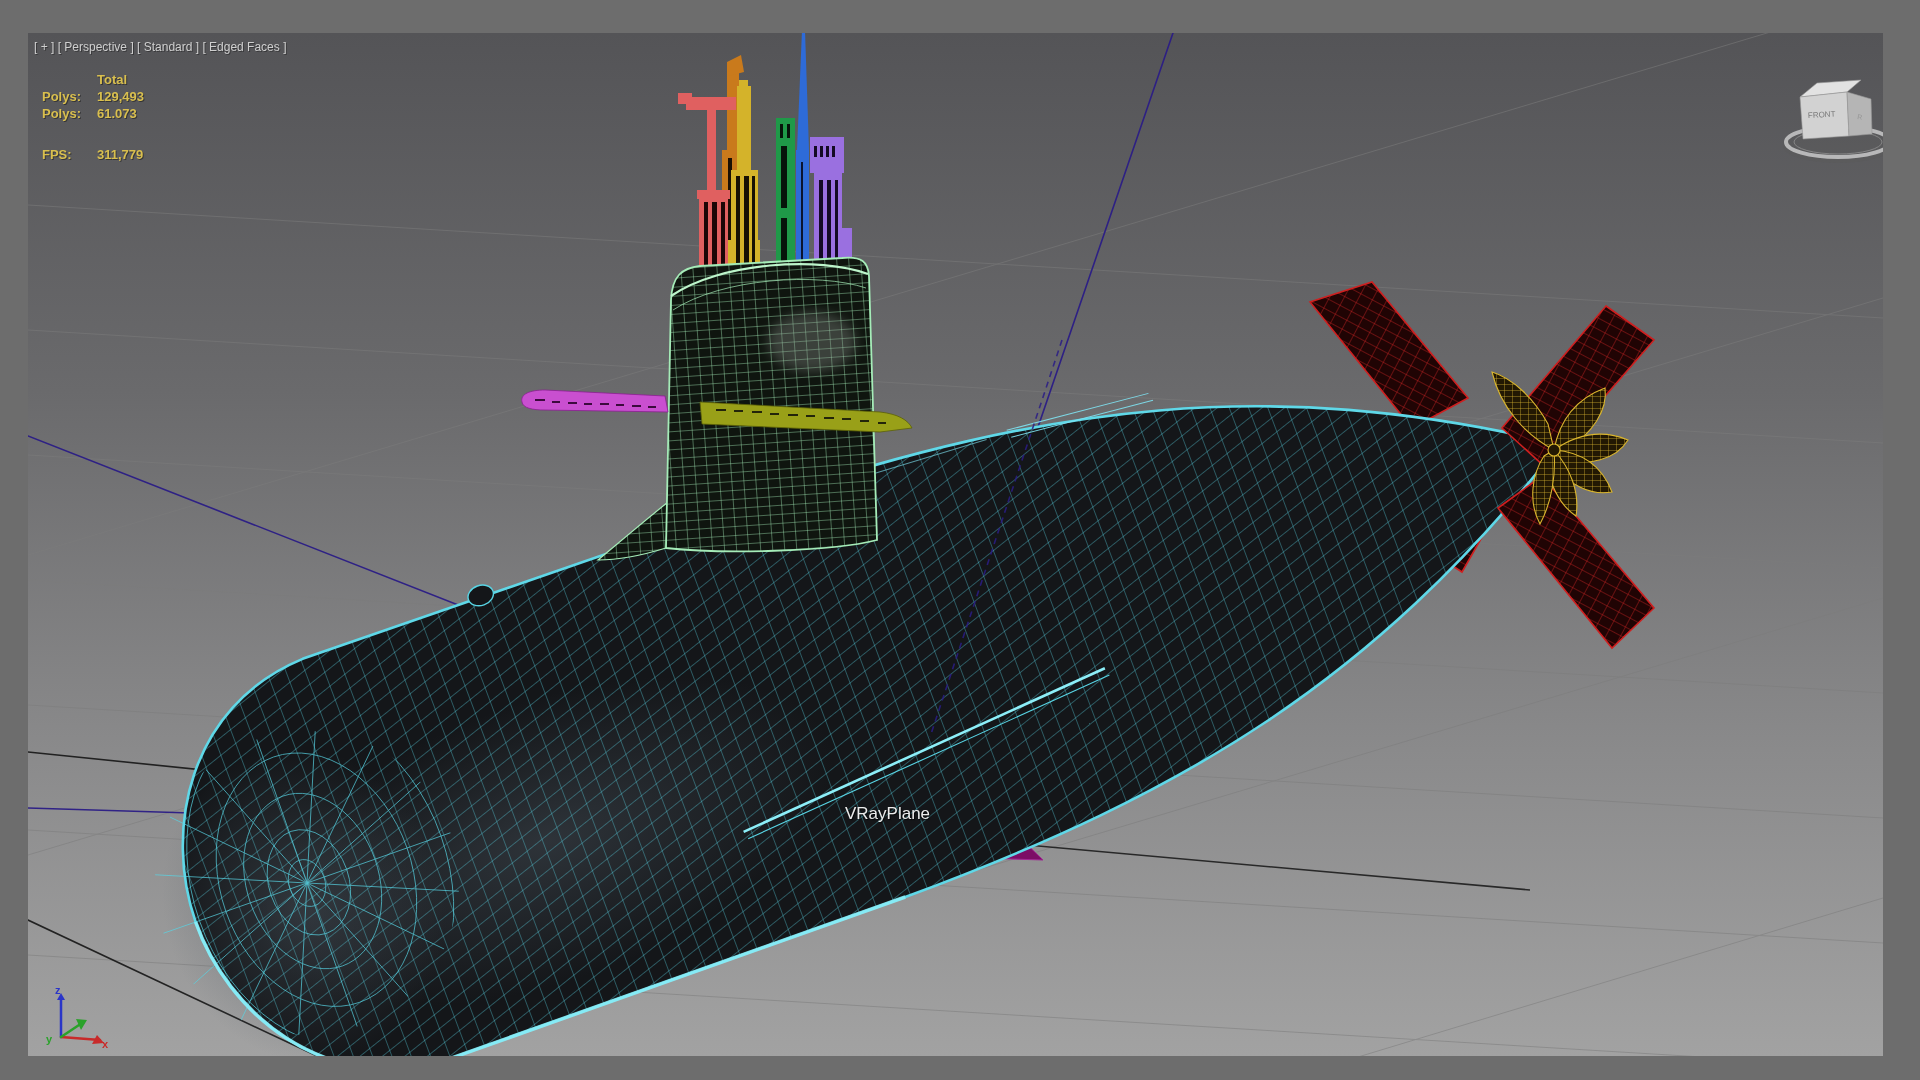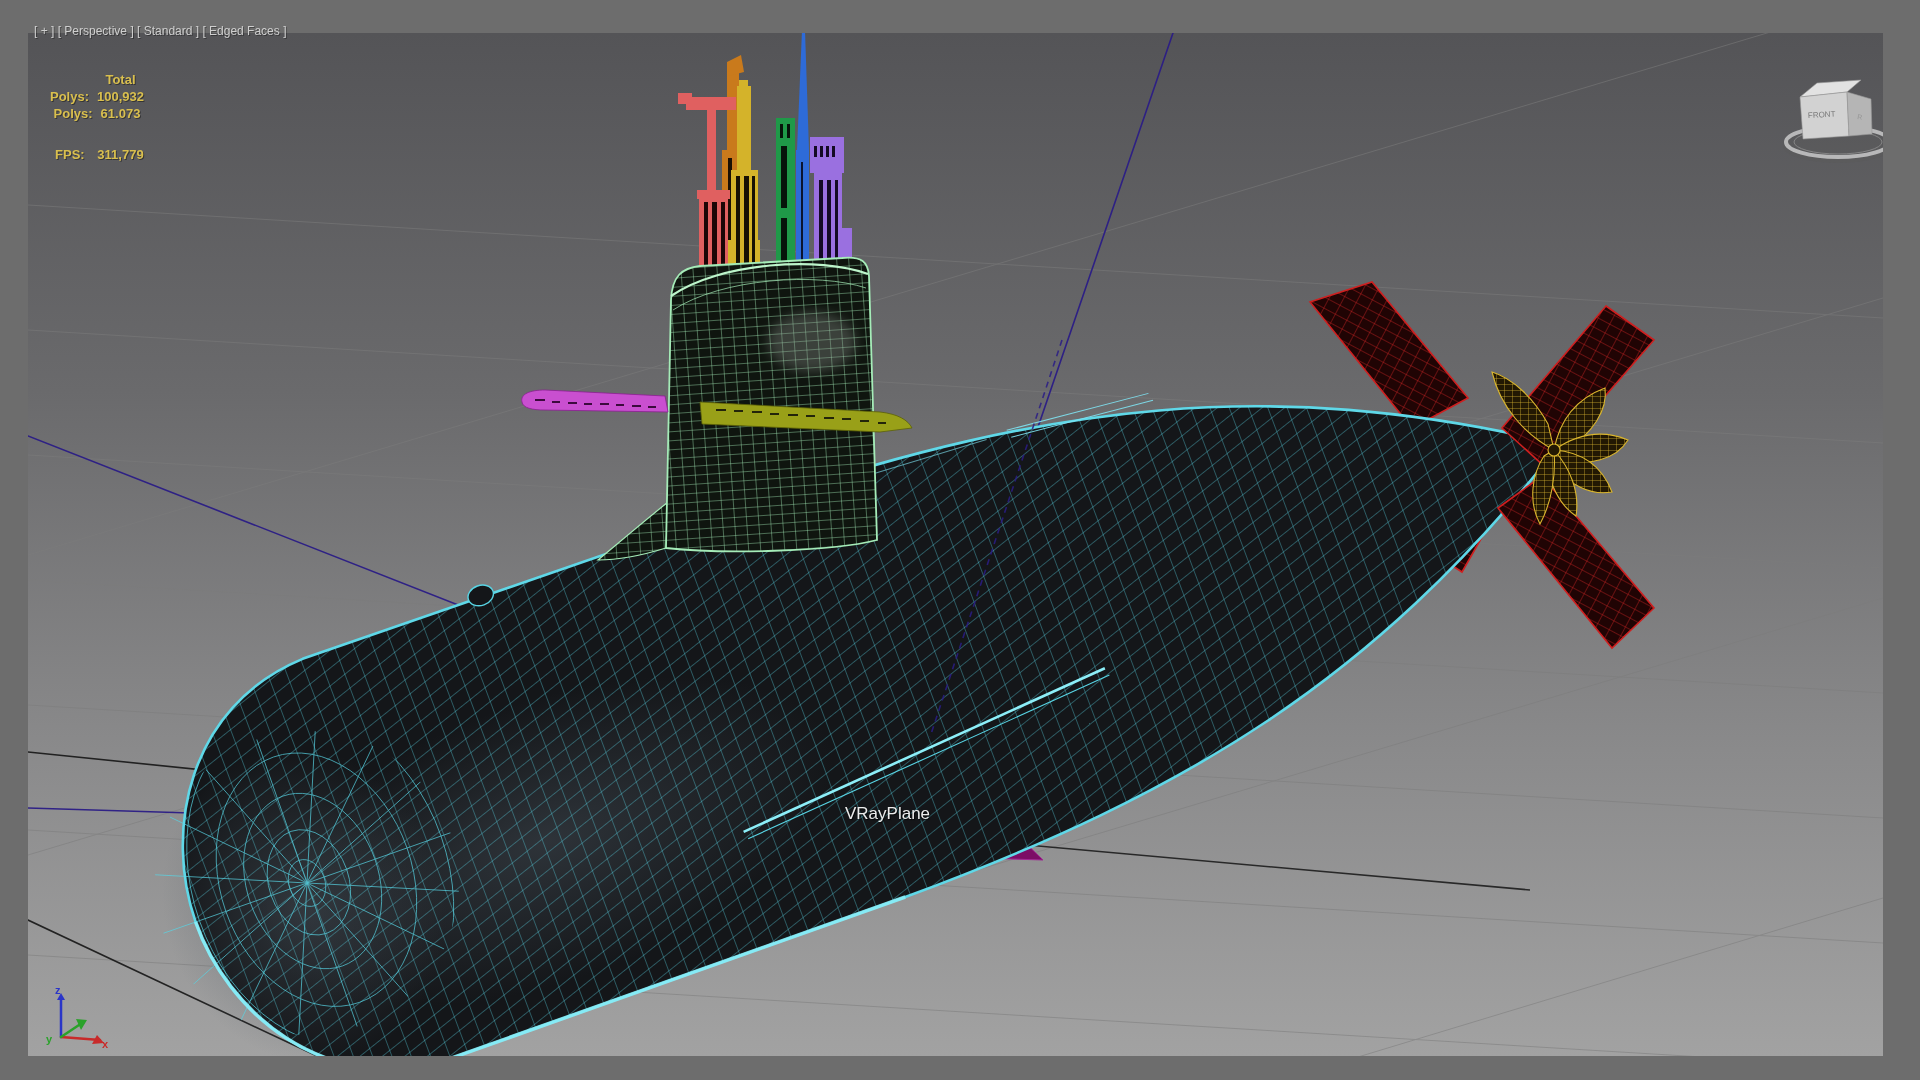--- a/index.html
+++ b/index.html
@@ -2,23 +2,23 @@
 <html><head>
 <meta charset="utf-8">
 <style>
   html,body{margin:0;padding:0;background:#4a4a4a;}
   .stage{position:relative;width:1920px;height:1080px;background:#6d6d6d;overflow:hidden;
          font-family:"Liberation Sans",sans-serif;}
   .viewport{position:absolute;left:28px;top:33px;width:1855px;height:1023px;overflow:hidden;
             background:linear-gradient(180deg,#545457 0%,#6a6a6c 35%,#8a8a8b 70%,#a2a2a2 100%);}
   .viewport svg{position:absolute;left:-28px;top:-33px;width:1920px;height:1080px;display:block;}
   .hud{position:absolute;z-index:5;}
-  .vplabel{left:34px;top:24px;font-size:12px;color:#cfcfcf;text-shadow:1px 1px 0 rgba(0,0,0,.35);}
+  .vplabel{left:34px;top:40px;font-size:12px;color:#cfcfcf;text-shadow:1px 1px 0 rgba(0,0,0,.35);}
   .stats{left:42px;top:71px;font-size:13px;font-weight:bold;color:#d9bf4e;
-         text-shadow:1px 1px 0 rgba(0,0,0,.4);line-height:17px;text-align:center;}
+         text-shadow:1px 1px 0 rgba(0,0,0,.4);line-height:17px;}
   .srow .slabel{display:inline-block;width:55px;}
   .srow.gap{margin-top:24px;}
   .objlabel{left:845px;top:804px;font-size:17px;color:#ececec;text-shadow:1px 1px 1px rgba(0,0,0,.8);}
 </style>
 </head>
 <body>
 
 <div class="stage">
   <div class="viewport">
     <svg viewBox="0 0 1920 1080" xmlns="http://www.w3.org/2000/svg">
@@ -247,21 +247,21 @@
     </svg>
   </div>
 
   <div class="hud vplabel">[ + ] [ Perspective ] [ Standard ] [ Edged Faces ]</div>
 
   <div class="hud stats">
     <div class="srow">
       <span class="slabel"></span><span>Total</span>
     </div>
     <div class="srow">
-      <span class="slabel">Polys:</span><span>100,932</span>
+      <span class="slabel">Polys:</span><span>129,493</span>
     </div>
     <div class="srow">
       <span class="slabel">Polys:</span><span>61.073</span>
     </div>
     <div class="srow gap">
       <span class="slabel">FPS:</span><span>311,779</span>
     </div>
   </div>
 
   <div class="hud objlabel">VRayPlane</div>

